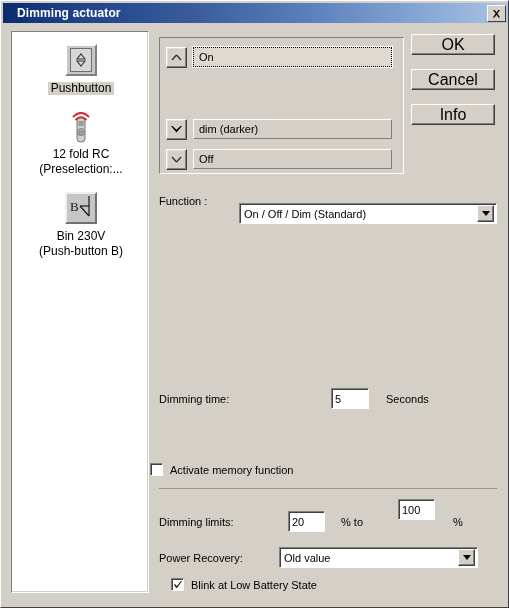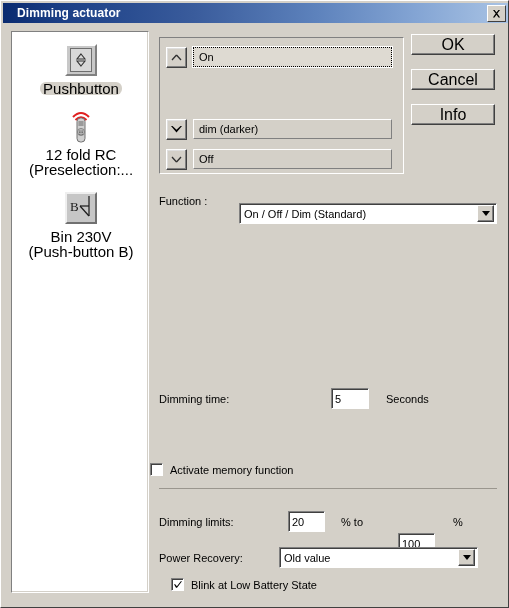--- a/index.html
+++ b/index.html
@@ -86,26 +86,25 @@
     width: 138px;
     text-align: center;
   }
   .device-icon {
     display: flex;
     align-items: center;
     justify-content: center;
     height: 40px;
   }
   .device-label {
-    font-size: 15px;
+    font-size: 12px;
     line-height: 13px;
     color: #000;
     margin-top: 2px;
     white-space: nowrap;
-    border-radius: 6px;
   }
   .device-label.selected {
     background: #d4d0c8;
     display: inline-block;
     padding: 0 3px;
   }
 
   .btn3d {
     background: #c8c8c8;
     border-top: 2px solid #ffffff;
@@ -409,21 +408,21 @@
   <div class="checkrow" style="left:149px;top:462px;align-items:flex-end;">
     <span class="checkbox"></span>
     <span class="checkrow-label">Activate memory function</span>
   </div>
 
   <div id="divider"></div>
 
   <div class="form-label" style="left:158px;top:515px;">Dimming limits:</div>
   <div class="textbox" style="left:287px;top:510px;width:37px;">20</div>
   <div class="form-label" style="left:340px;top:515px;">% to</div>
-  <div class="textbox" style="left:397px;top:532px;width:37px;">100</div>
+  <div class="textbox" style="left:397px;top:498px;width:37px;">100</div>
   <div class="form-label" style="left:452px;top:515px;">%</div>
 
   <div class="form-label" style="left:158px;top:551px;">Power Recovery:</div>
   <div class="combo" style="left:278px;top:546px;width:199px;">
     <span class="combo-text">Old value</span>
     <span class="combo-arrow">
       <svg width="8" height="5" viewBox="0 0 8 5">
           <path d="M0,0 L8,0 L4,5 Z" fill="#000"></path>
         </svg>
     </span>

